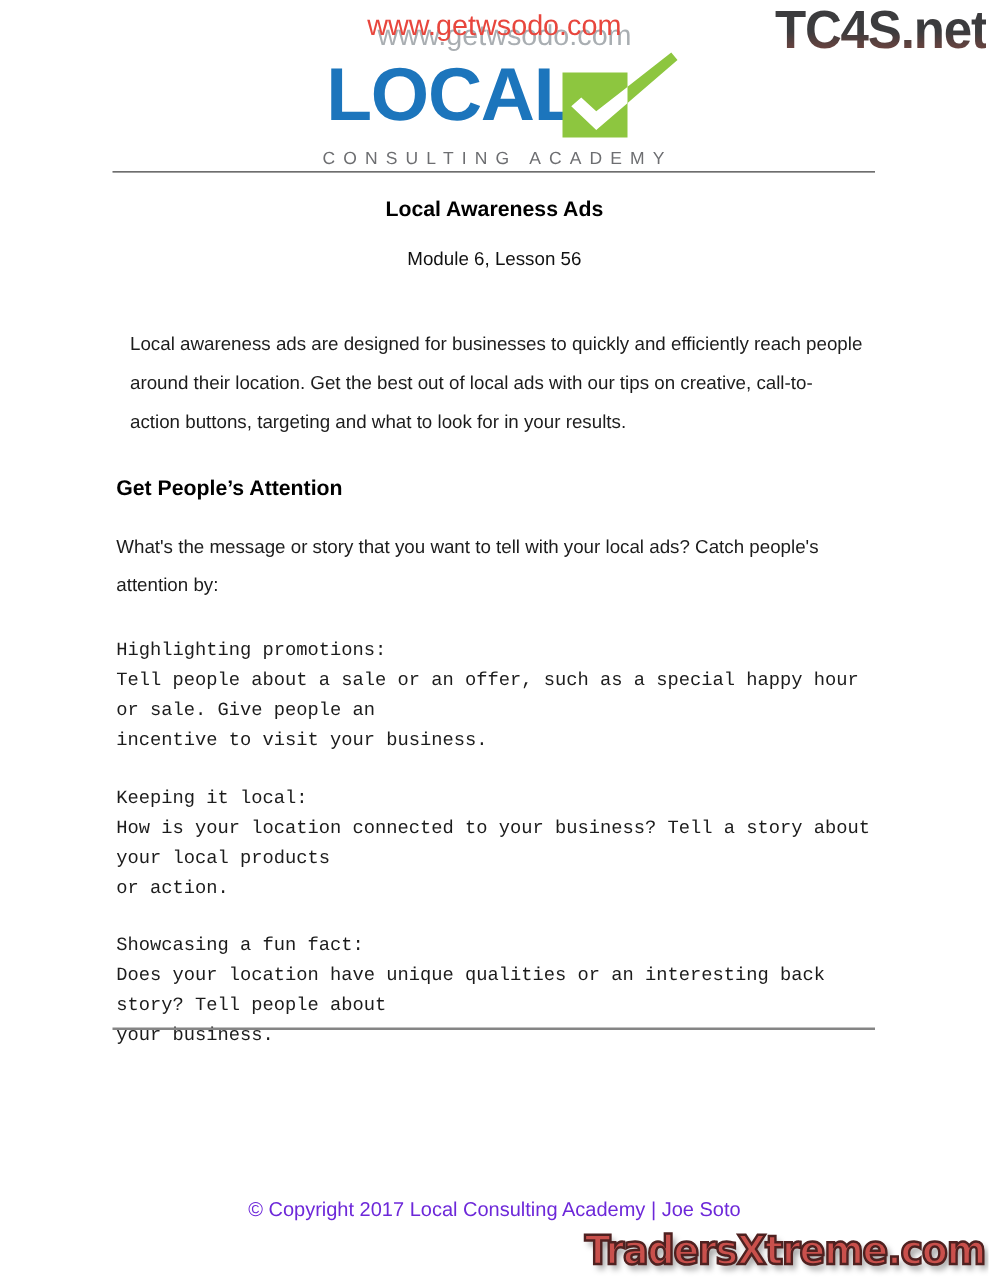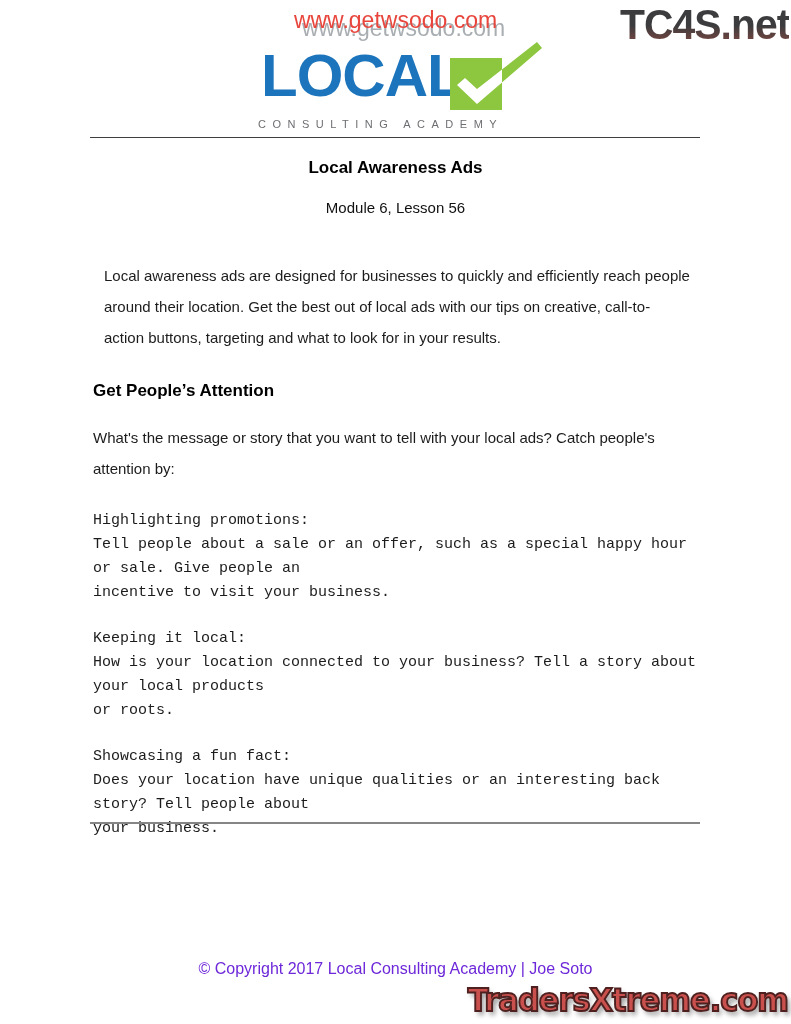--- a/index.html
+++ b/index.html
@@ -19,21 +19,21 @@
     transform:scaleX(0.95);transform-origin:right top;
     color:#3c3c3e;
     background:linear-gradient(180deg,#3c3c3e 0%,#3c3c3e 52%,#6e443f 82%,#96625a 100%);
     -webkit-background-clip:text;background-clip:text;-webkit-text-fill-color:transparent;
   }
 
   
   .local-wordmark{left:261px;top:46px;font-size:60px;line-height:60px;font-weight:700;
     letter-spacing:-1px;color:#1c75bc;white-space:nowrap;}
   .check-svg{left:447px;top:40px;}
-  .logo-tagline{left:258px;top:118px;font-size:11px;letter-spacing:6.5px;color:#6d6e71;white-space:nowrap;}
+  .logo-tagline{left:258px;top:118px;font-size:14px;letter-spacing:6.5px;color:#6d6e71;white-space:nowrap;}
 
   .hr1{left:90px;top:137px;width:610px;height:1px;background:#3f3f3f;}
   .hr2{left:90px;top:822px;width:610px;height:2px;background:#858585;}
 
   .doc-title{left:0;right:0;top:158px;text-align:center;font-size:17px;font-weight:700;color:#000;}
   .doc-subtitle{left:0;right:0;top:199px;text-align:center;font-size:15px;color:#111;}
 
   .intro{left:104px;top:260px;width:620px;font-size:15px;line-height:31px;color:#1c1c1c;}
   .section-heading{left:93px;top:381px;font-size:17px;font-weight:700;color:#000;}
   .attention{left:93px;top:422px;width:620px;font-size:15px;line-height:31px;color:#1c1c1c;}
@@ -106,21 +106,21 @@
 
   <div class="abs items">
     <div class="item">
       <div>Highlighting promotions:</div>
       <div>Tell people about a sale or an offer, such as a special happy hour or sale. Give people an</div>
       <div>incentive to visit your business.</div>
     </div>
     <div class="item">
       <div>Keeping it local:</div>
       <div>How is your location connected to your business? Tell a story about your local products</div>
-      <div>or roots.</div>
+      <div>or action.</div>
     </div>
     <div class="item">
       <div>Showcasing a fun fact:</div>
       <div>Does your location have unique qualities or an interesting back story? Tell people about</div>
       <div>your business.</div>
     </div>
   </div>
 
 
   <div class="abs hr2"></div>

